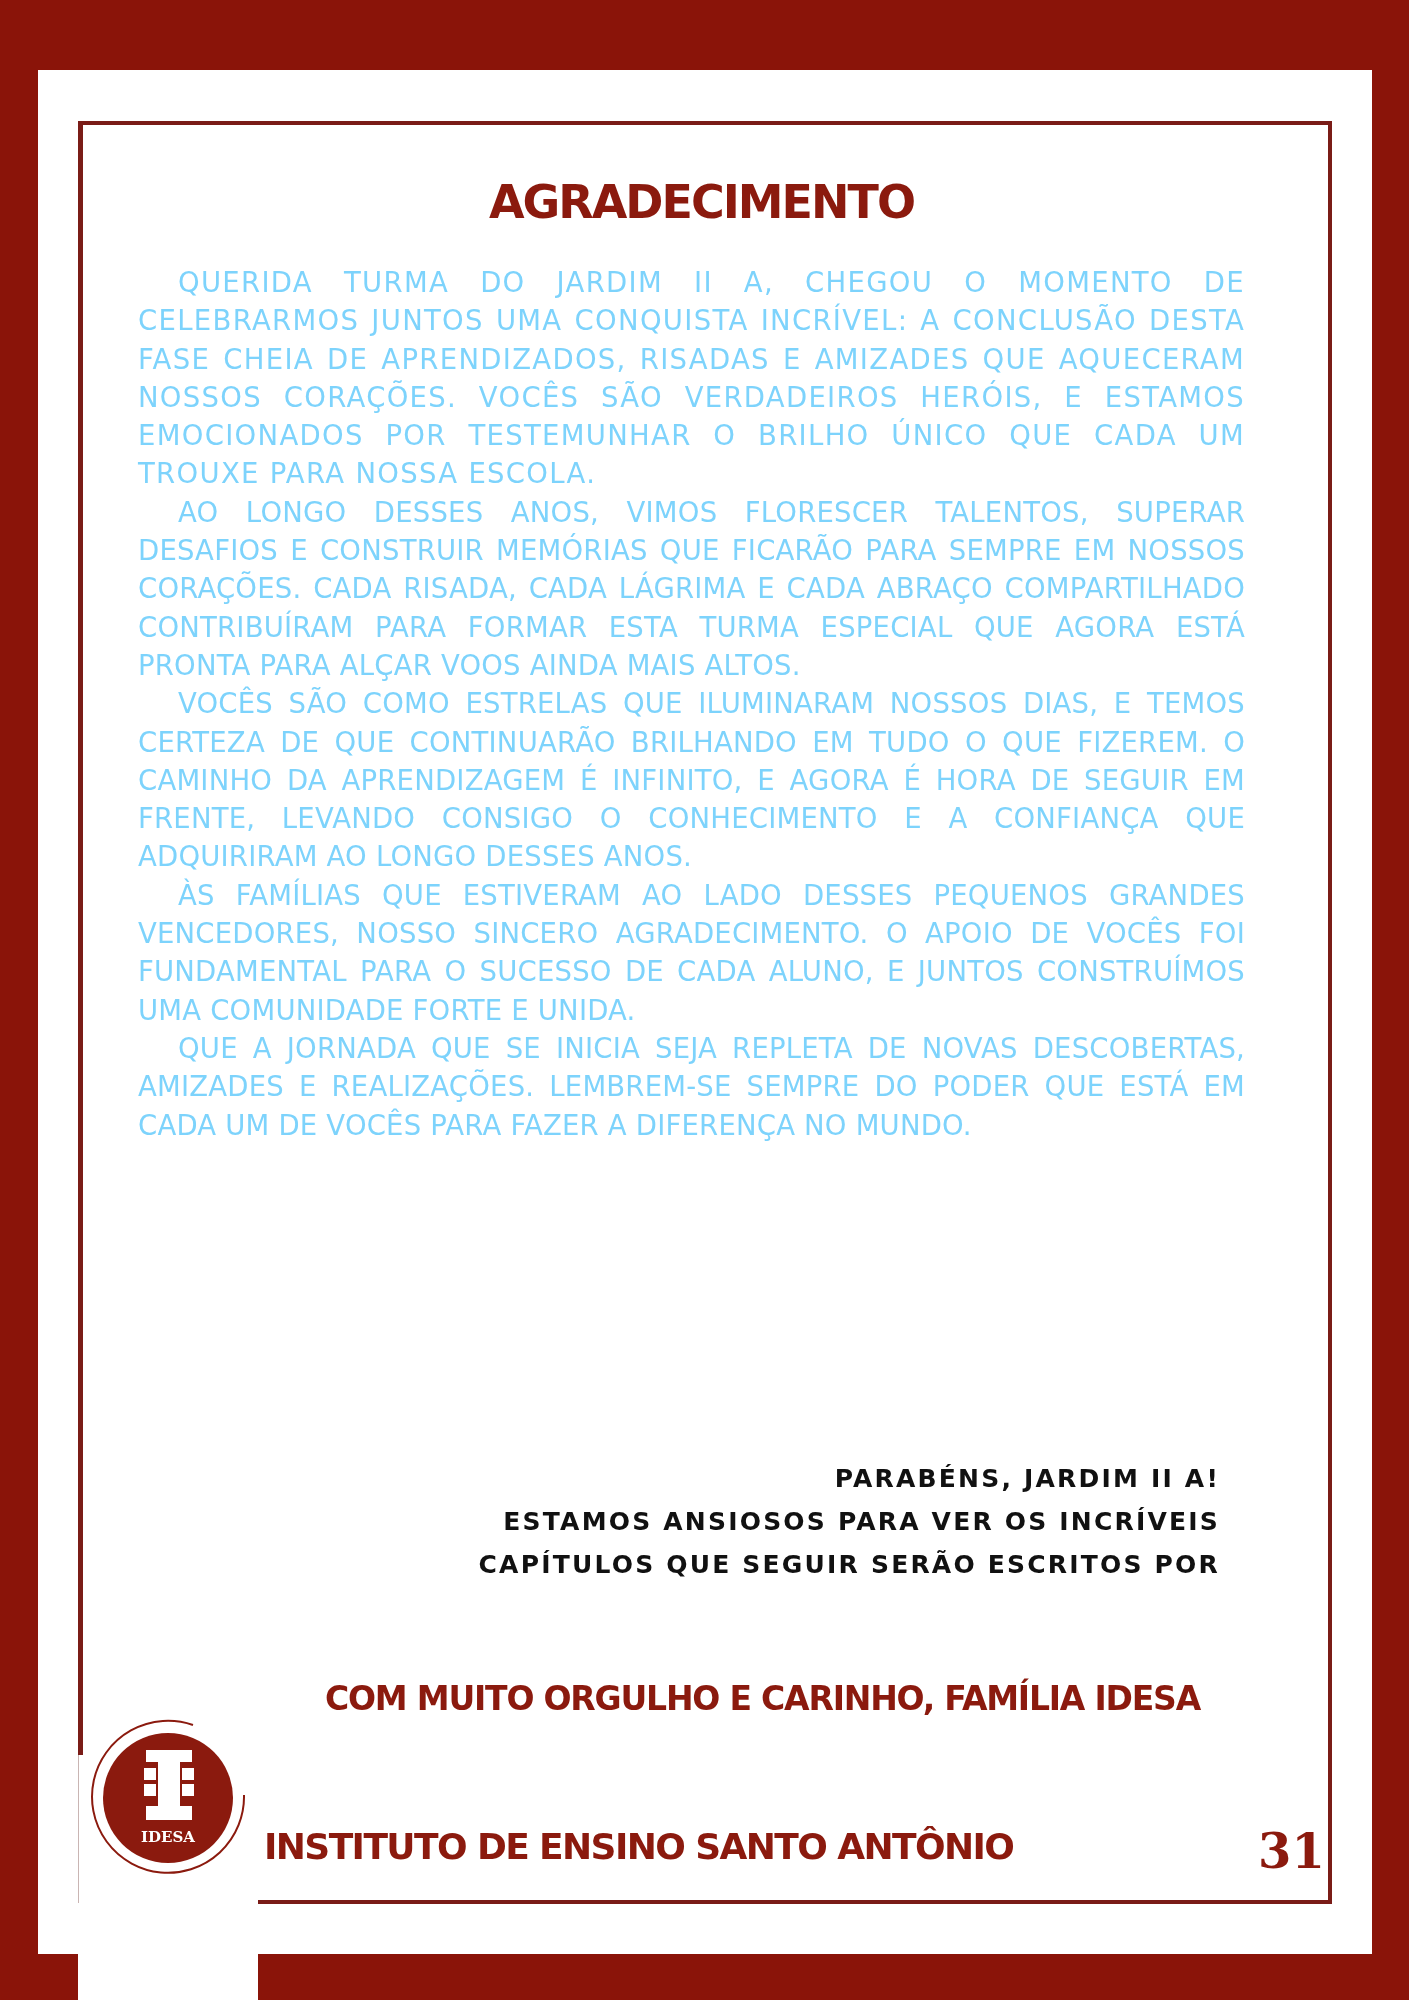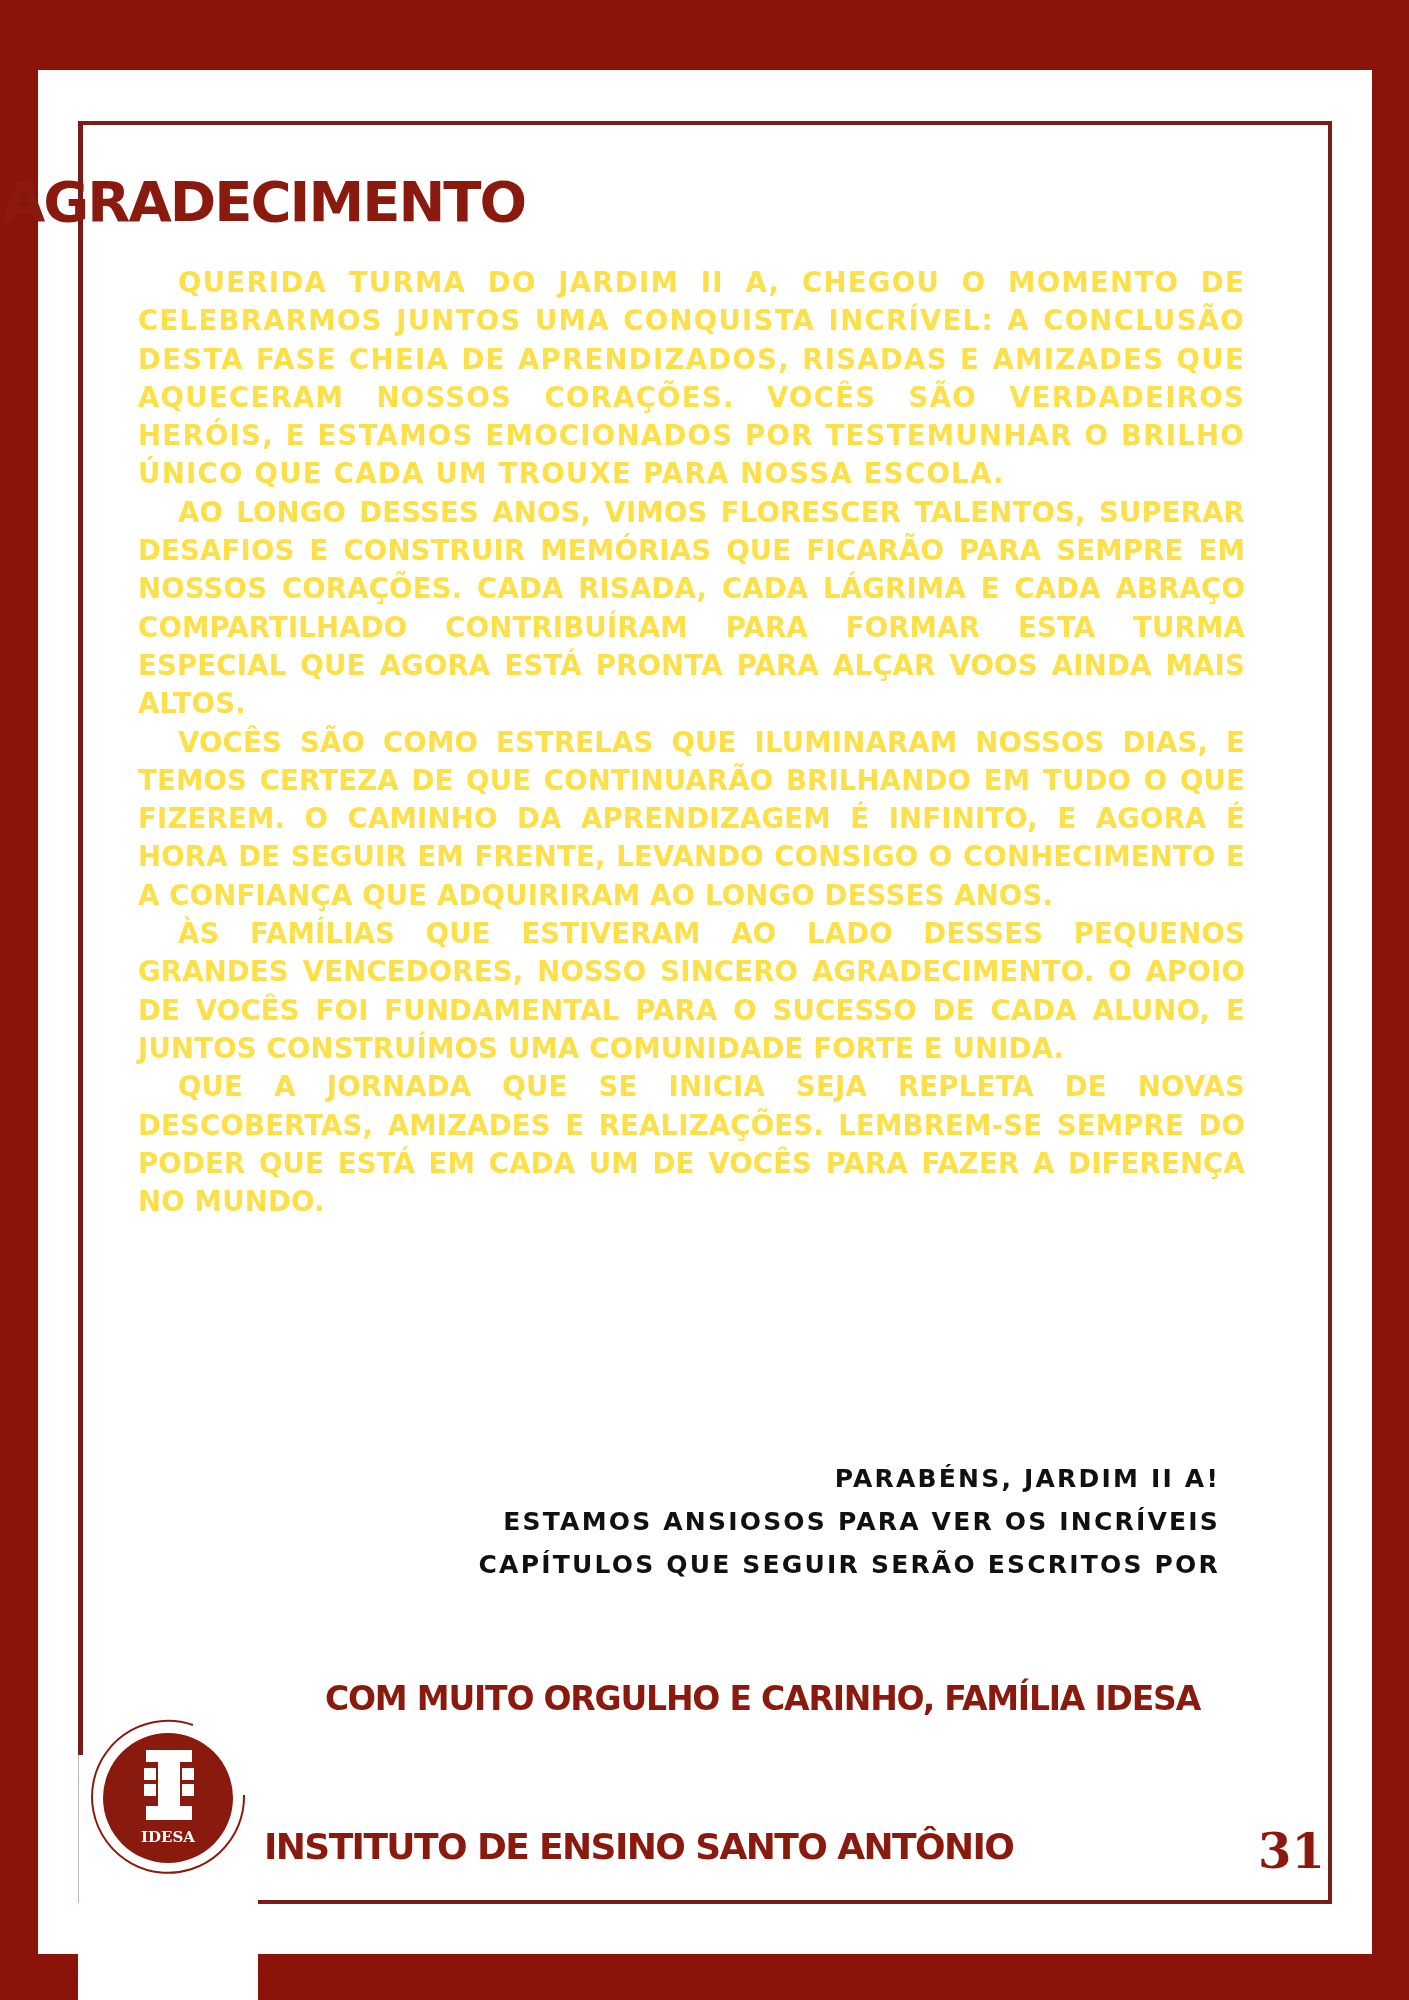--- a/index.html
+++ b/index.html
@@ -36,36 +36,36 @@
     width: 1px; height: 148px;
     background: #c9b5b3;
   }
   .inner-bottom {
     position: absolute; left: 258px; top: 1900px;
     width: 1074px; height: 4px;
     background: #7a1c17;
   }
   .title {
     position: absolute; left: 0; right: 0; top: 162px;
-    text-align: left;
-    padding-left: 12px;
+    text-align: center;
+    padding-left: 4px;
     color: #8b1a0e;
     font-family: "DejaVu Sans", sans-serif;
     font-weight: bold;
-    font-size: 56px;
+    font-size: 46px;
     letter-spacing: -2px;
     line-height: 80px;
   }
   .title span { display: inline-block; margin-left: -10px; }
   .body-text {
     position: absolute; left: 138px; top: 263px;
     width: 1107px;
-    color: #fde047;
+    color: #7dd3fc;
     font-family: "DejaVu Sans", sans-serif;
-    font-weight: bold;
+    font-weight: normal;
     font-size: 27.5px;
     line-height: 38.3px;
     text-align: justify;
     text-align-last: left;
     letter-spacing: 1.3px;
   }
   .body-text p { margin: 0; text-indent: 40px; }
   .body-text p.tight { letter-spacing: 0.2px; }
   .closing {
     position: absolute; left: 400px; top: 1457px;

